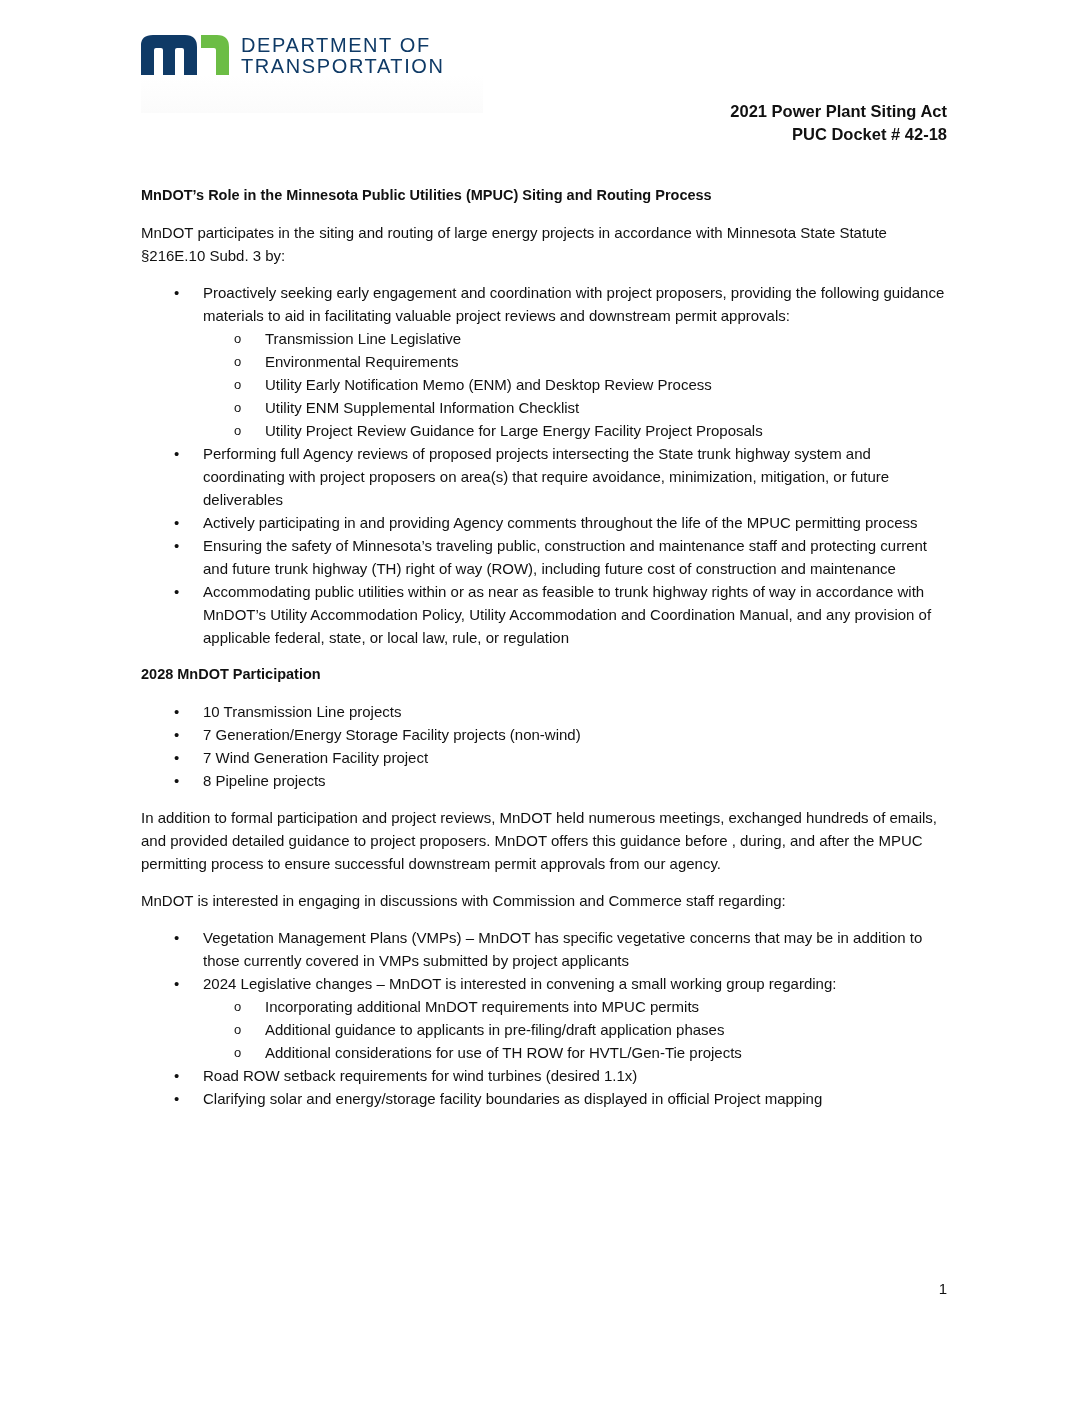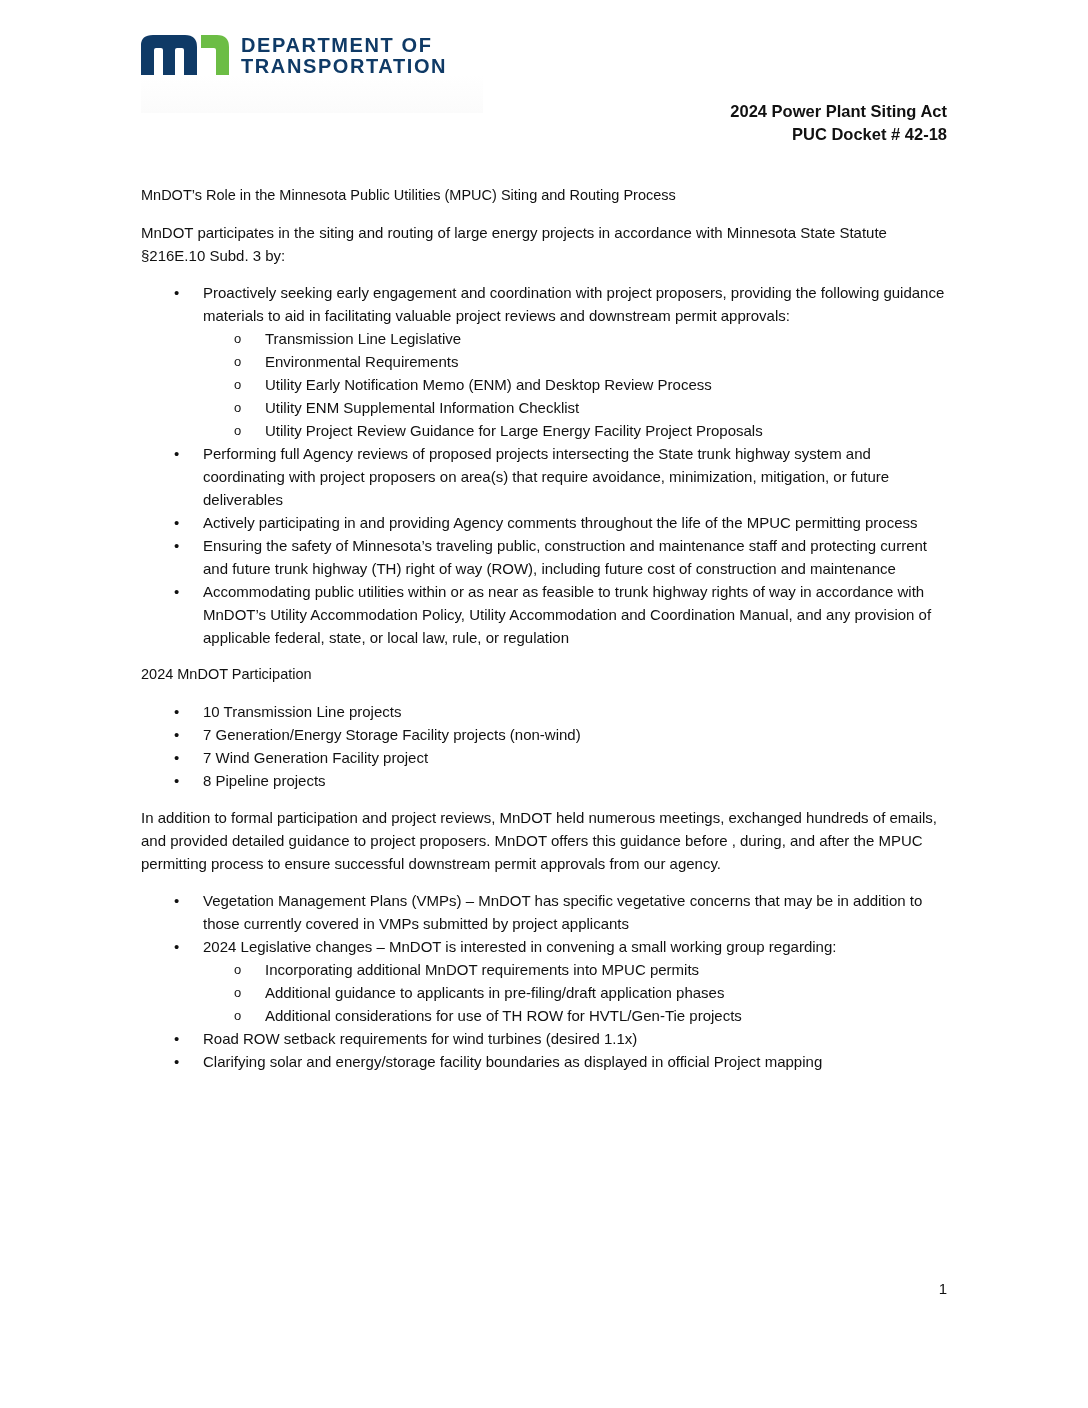--- a/index.html
+++ b/index.html
@@ -3,27 +3,27 @@
   <meta charset="utf-8">
   <style>
     html, body { margin: 0; padding: 0; background: #ffffff; }
     body {
       width: 1088px; height: 1408px; position: relative; overflow: hidden;
       font-family: "Liberation Sans", sans-serif; color: #111111;
     }
     .logo { position: absolute; left: 141px; top: 33px; width: 342px; height: 80px;
       background: linear-gradient(#ffffff 0, #ffffff 52%, #fbfbfb 100%); }
     .logo svg { position: absolute; left: 0; top: 0; }
-    .logo-text { position: absolute; left: 100px; top: 2px; color: #0f3a66; font-weight: bold;
+    .logo-text { position: absolute; left: 100px; top: 2px; color: #0f3a66; font-weight: normal;
       font-size: 20px; letter-spacing: 1.6px; line-height: 21px; }
     .header-right { position: absolute; right: 141px; top: 100px; text-align: right;
       font-weight: bold; font-size: 16.5px; line-height: 23px; }
     .content { position: absolute; left: 141px; top: 184px; width: 810px;
       font-size: 15px; line-height: 23px; }
-    .h { font-weight: normal; font-size: 14.5px; margin: 0 0 14px 0; }
+    .h { font-weight: bold; font-size: 14.5px; margin: 0 0 14px 0; }
     p { margin: 0 0 14px 0; }
     ul.l1 { list-style: none; margin: 0 0 14px 0; padding: 0; }
     ul.l1 > li { position: relative; padding-left: 62px; }
     ul.l1 > li > .bullet { position: absolute; left: 33px; top: 0; }
     ul.l2 { list-style: none; margin: 0; padding: 0; }
     ul.l2 > li { position: relative; padding-left: 62px; }
     ul.l2 > li > .bullet { position: absolute; left: 31px; top: 0; font-size: 13px; }
     .page-num { position: absolute; right: 141px; top: 1280px; font-size: 15px; }
   </style>
 </head>
@@ -34,21 +34,21 @@
     <path d="M0 42 V12 Q0 2 12 2 H44 Q56 2 56 14 V42 H43 V17 Q43 15 41 15 H36 Q34 15 34 17 V42 H22 V17 Q22 15 20 15 H15 Q13 15 13 17 V42 Z" fill="#0f3a66"></path>
     <path d="M60 2 H76 Q88 2 88 14 V42 H75 V17 Q75 15 73 15 H60 Z" fill="#6cbd45"></path>
   </svg>
   <div class="logo-text">
     <div>DEPARTMENT OF</div>
     <div>TRANSPORTATION</div>
   </div>
 </div>
 
 <div class="header-right">
-  <div>2024 Power Plant Siting Act</div>
+  <div>2021 Power Plant Siting Act</div>
   <div>PUC Docket # 42-18</div>
 </div>
 
 <div class="content">
   <div class="h">MnDOT’s Role in the Minnesota Public Utilities (MPUC) Siting and Routing Process</div>
   <p>MnDOT participates in the siting and routing of large energy projects in accordance with Minnesota State Statute §216E.10 Subd. 3 by:</p>
   <ul class="l1">
     <li>
       <span class="bullet">•</span>
       <span>Proactively seeking early engagement and coordination with project proposers, providing the following guidance materials to aid in facilitating valuable project reviews and downstream permit approvals:</span>
@@ -59,29 +59,30 @@
         <li><span class="bullet">o</span><span>Utility ENM Supplemental Information Checklist</span></li>
         <li><span class="bullet">o</span><span>Utility Project Review Guidance for Large Energy Facility Project Proposals</span></li>
       </ul>
     </li>
     <li><span class="bullet">•</span><span>Performing full Agency reviews of proposed projects intersecting the State trunk highway system and coordinating with project proposers on area(s) that require avoidance, minimization, mitigation, or future deliverables</span></li>
     <li><span class="bullet">•</span><span>Actively participating in and providing Agency comments throughout the life of the MPUC permitting process</span></li>
     <li><span class="bullet">•</span><span>Ensuring the safety of Minnesota’s traveling public, construction and maintenance staff and protecting current and future trunk highway (TH) right of way (ROW), including future cost of construction and maintenance</span></li>
     <li><span class="bullet">•</span><span>Accommodating public utilities within or as near as feasible to trunk highway rights of way in accordance with MnDOT’s Utility Accommodation Policy, Utility Accommodation and Coordination Manual, and any provision of applicable federal, state, or local law, rule, or regulation</span></li>
   </ul>
 
-  <div class="h">2024 MnDOT Participation</div>
+  <div class="h">2028 MnDOT Participation</div>
   <ul class="l1">
     <li><span class="bullet">•</span><span>10 Transmission Line projects</span></li>
     <li><span class="bullet">•</span><span>7 Generation/Energy Storage Facility projects (non-wind)</span></li>
     <li><span class="bullet">•</span><span>7 Wind Generation Facility project</span></li>
     <li><span class="bullet">•</span><span>8 Pipeline projects</span></li>
   </ul>
   <p>In addition to formal participation and project reviews, MnDOT held numerous meetings, exchanged hundreds of emails, and provided detailed guidance to project proposers. MnDOT offers this guidance before , during, and after the MPUC permitting process to ensure successful downstream permit approvals from our agency.</p>
 
+  <p>MnDOT is interested in engaging in discussions with Commission and Commerce staff regarding:</p>
   <ul class="l1">
     <li><span class="bullet">•</span><span>Vegetation Management Plans (VMPs) – MnDOT has specific vegetative concerns that may be in addition to those currently covered in VMPs submitted by project applicants</span></li>
     <li>
       <span class="bullet">•</span>
       <span>2024 Legislative changes – MnDOT is interested in convening a small working group regarding:</span>
       <ul class="l2">
         <li><span class="bullet">o</span><span>Incorporating additional MnDOT requirements into MPUC permits</span></li>
         <li><span class="bullet">o</span><span>Additional guidance to applicants in pre-filing/draft application phases</span></li>
         <li><span class="bullet">o</span><span>Additional considerations for use of TH ROW for HVTL/Gen-Tie projects</span></li>
       </ul>

